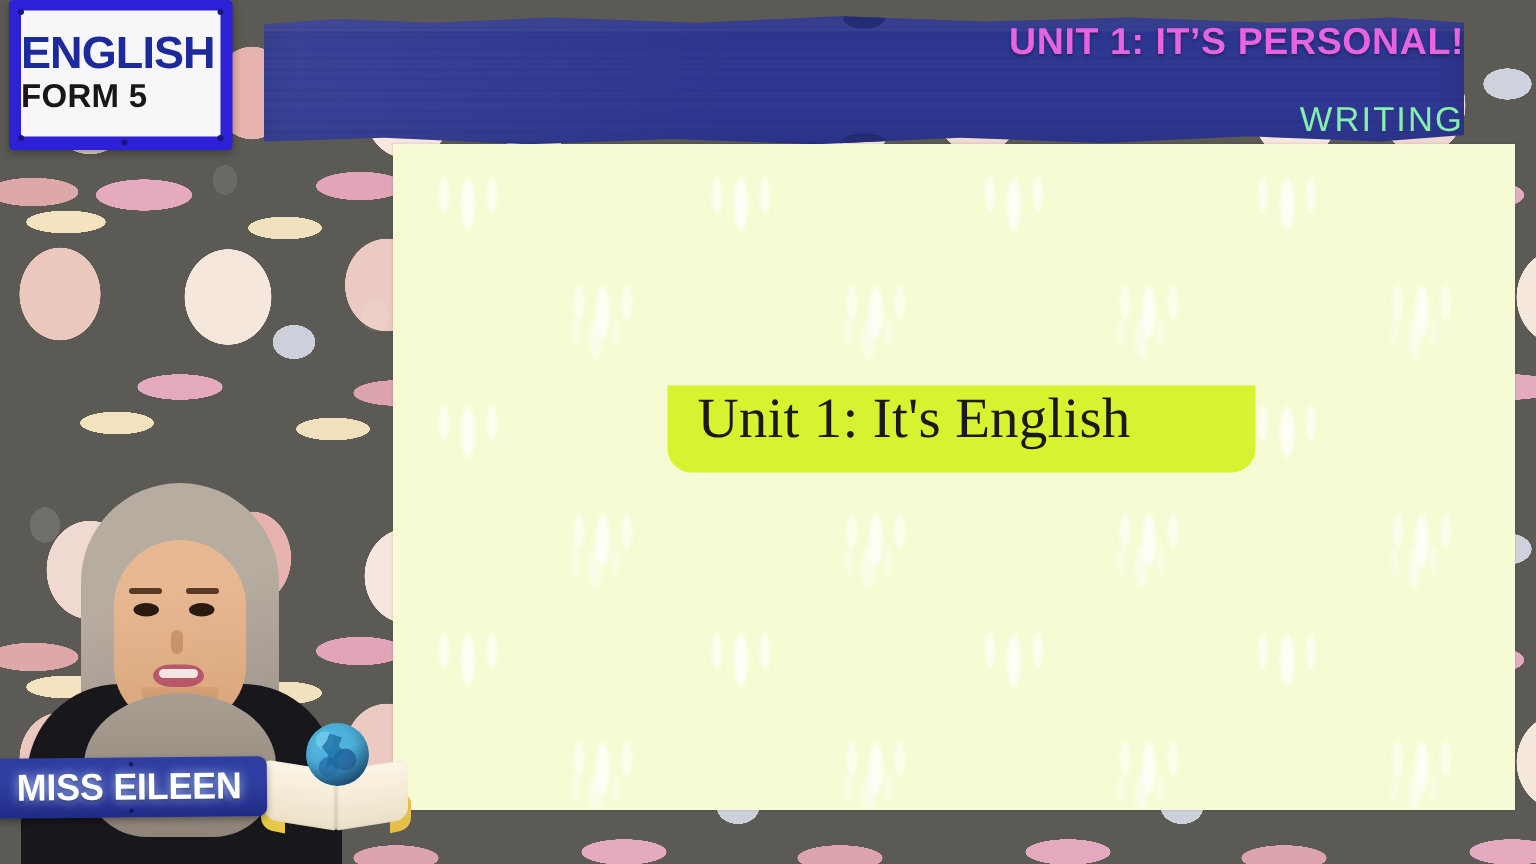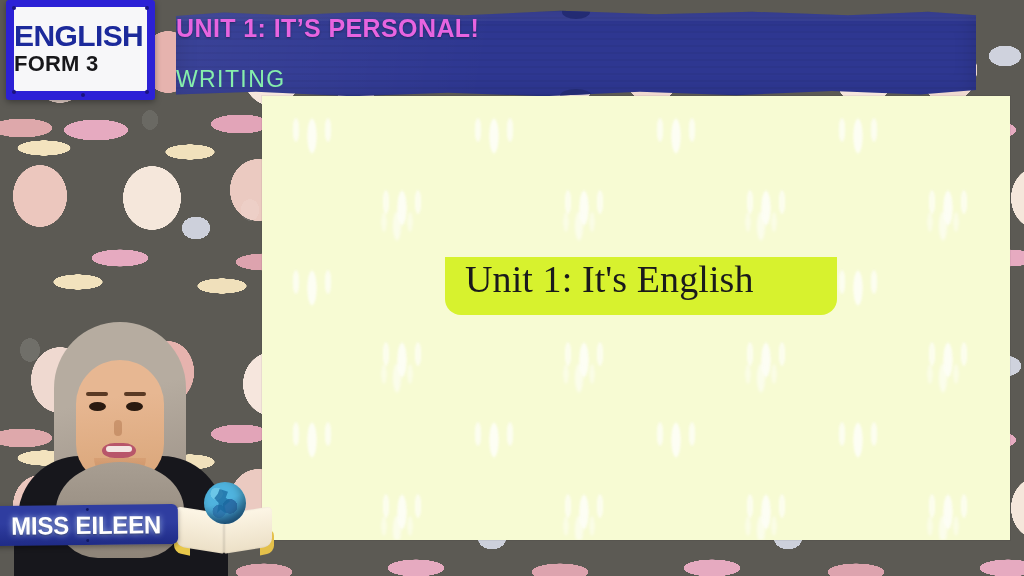--- a/index.html
+++ b/index.html
@@ -106,21 +106,21 @@
   }
   .banner-blob-b{
     position:absolute; left:calc(50% - 16px); bottom:-6px;
     width:32px; height:14px; border-radius:50%;
     background:#232b73;
   }
   .banner-text {
     position:relative; z-index:2;
     height:100%;
     display:flex; flex-direction:column;
-    align-items:flex-start; justify-content:center;
+    align-items:flex-end; justify-content:center;
     padding-top:2px;
     gap:20px;
   }
   .unit-title {
     font-size:25px; font-weight:bold;
     color:#e764e0;
     letter-spacing:.4px;
     text-shadow:0 1px 2px rgba(0,0,0,.35);
     line-height:1.1;
   }
@@ -347,21 +347,21 @@
   </div>
 
   <div class="subject-badge">
     <span class="screw tl"></span>
     <span class="screw tr"></span>
     <span class="screw bl"></span>
     <span class="screw br"></span>
     <span class="screw bm"></span>
     <div class="badge-card">
       <div class="badge-line1">ENGLISH</div>
-      <div class="badge-line2">FORM 3</div>
+      <div class="badge-line2">FORM 5</div>
     </div>
   </div>
 
   <div class="slide">
     <div class="slide-leaves"></div>
     <div class="slide-leaves2"></div>
 
     <div class="title-block">
       <div class="hl-row bottom">
         <span class="slide-h2">Unit 1: It's English</span>

